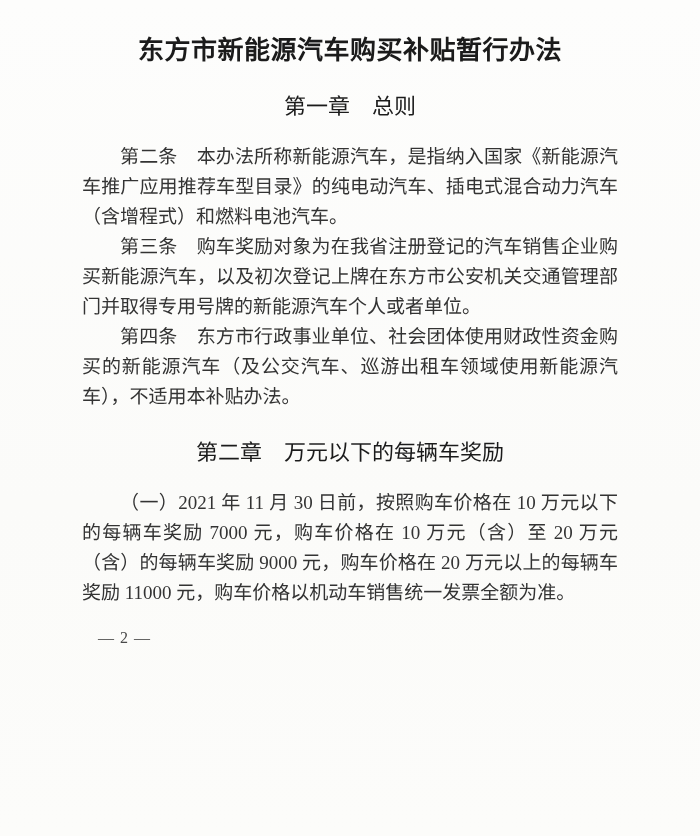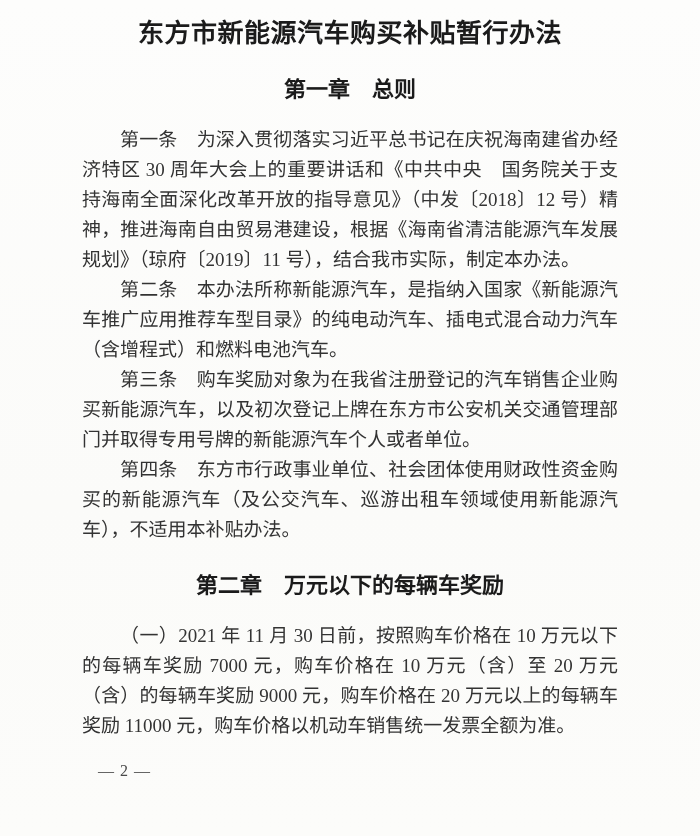--- a/index.html
+++ b/index.html
@@ -6,40 +6,40 @@
     margin: 0;
     padding: 0;
     background: #ffffff;
   }
   .page {
     position: relative;
     width: 700px;
     height: 836px;
     box-sizing: border-box;
     margin: 0 auto;
-    padding: 17px 82px 0 82px;
+    padding: 34px 82px 0 82px;
     background: linear-gradient(180deg, #fdfdfc 0%, #fbfbf9 60%, #fcfcfa 100%);
     font-family: "Liberation Serif", "DejaVu Serif", serif;
     color: #2e2e2e;
     overflow: hidden;
   }
   .doc-title {
     margin: 0;
     font-size: 26px;
     line-height: 34px;
     font-weight: bold;
     text-align: center;
     color: #1b1b1b;
     letter-spacing: 0.5px;
   }
   .chapter-heading {
     margin: 8px;
     font-size: 22px;
     line-height: 26px;
-    font-weight: bold;
+    font-weight: normal;
     text-align: center;
     color: #1b1b1b;
   }
   .chapter-1-heading { margin-top: 26px; }
   .chapter-2-heading { margin-top: 28px; margin-bottom: 22px; }
   .body-block { margin-top: 22px; }
   .para {
     margin: 0;
     font-size: 19px;
     line-height: 30px;
@@ -60,21 +60,20 @@
 </head>
 <body>
 
 <div class="page">
 
   <h1 class="doc-title">东方市新能源汽车购买补贴暂行办法</h1>
 
   <h2 class="chapter-heading chapter-1-heading">第一章　总则</h2>
 
   <div class="body-block">
-    <p class="para">第一条　为深入贯彻落实习近平总书记在庆祝海南建省办经济特区 30 周年大会上的重要讲话和《中共中央　国务院关于支持海南全面深化改革开放的指导意见》（中发〔2018〕12 号）精神，推进海南自由贸易港建设，根据《海南省清洁能源汽车发展规划》（琼府〔2019〕11 号），结合我市实际，制定本办法。</p>
     <p class="para">第二条　本办法所称新能源汽车，是指纳入国家《新能源汽车推广应用推荐车型目录》的纯电动汽车、插电式混合动力汽车（含增程式）和燃料电池汽车。</p>
     <p class="para">第三条　购车奖励对象为在我省注册登记的汽车销售企业购买新能源汽车，以及初次登记上牌在东方市公安机关交通管理部门并取得专用号牌的新能源汽车个人或者单位。</p>
     <p class="para">第四条　东方市行政事业单位、社会团体使用财政性资金购买的新能源汽车（及公交汽车、巡游出租车领域使用新能源汽车），不适用本补贴办法。</p>
   </div>
 
   <h2 class="chapter-heading chapter-2-heading">第二章　万元以下的每辆车奖励</h2>
 
   <div>
     <p class="para">（一）2021 年 11 月 30 日前，按照购车价格在 10 万元以下的每辆车奖励 7000 元，购车价格在 10 万元（含）至 20 万元（含）的每辆车奖励 9000 元，购车价格在 20 万元以上的每辆车奖励 11000 元，购车价格以机动车销售统一发票全额为准。</p>
   </div>

